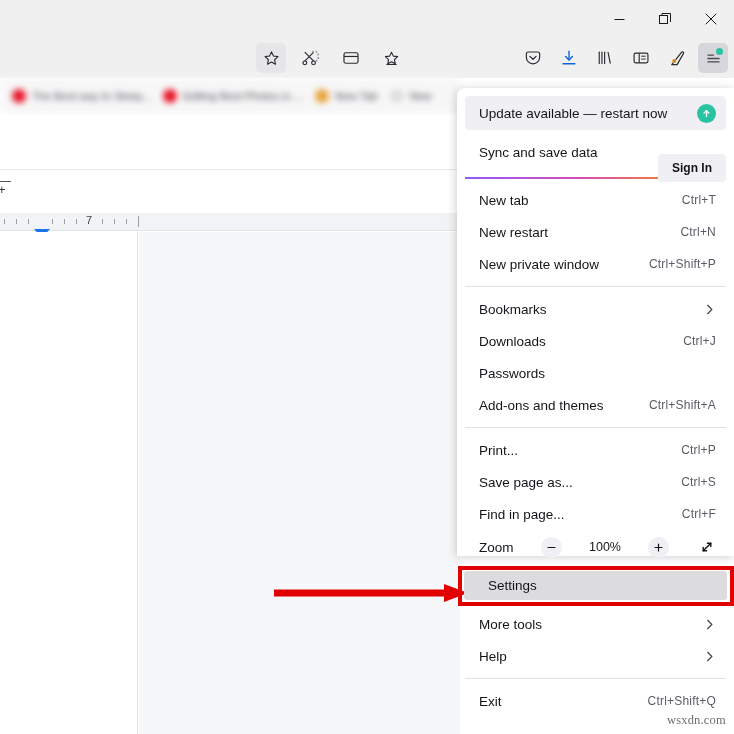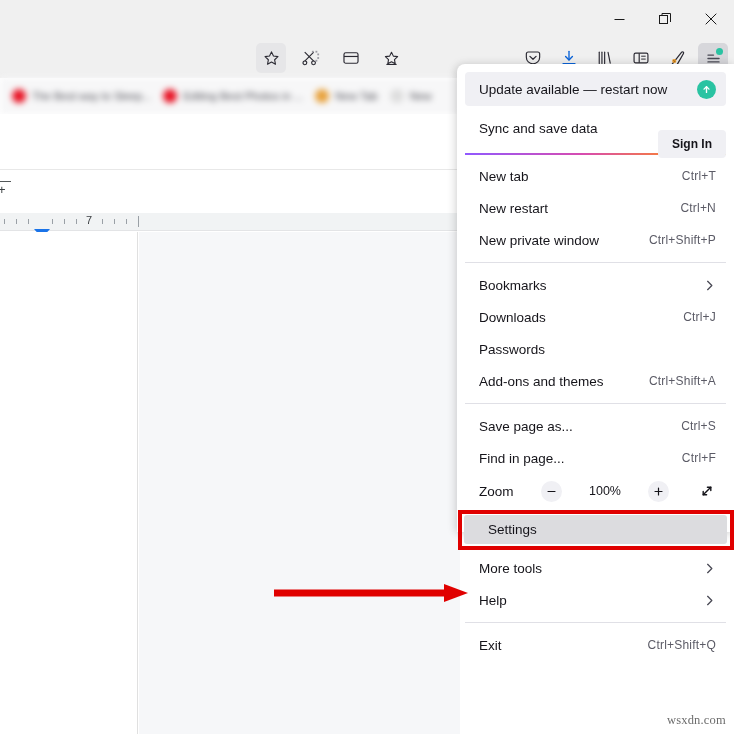--- a/index.html
+++ b/index.html
@@ -67,21 +67,21 @@
   .indentmark {
     position:absolute; left:34px; top:115px; width:0; height:0;
     border-left:8px solid transparent; border-right:8px solid transparent;
     border-top:9px solid #1a73e8;
   }
   .page-left { position:absolute; left:0; top:118px; width:138px; height:502px; background:#ffffff; border-right:1px solid #e0e0e0;}
   .page-right { position:absolute; left:139px; top:118px; width:321px; height:502px; background:#f6f7f9;}
 
   
   .menupanel {
-    position:absolute; left:457px; top:64px; width:277px; height:468px;
+    position:absolute; left:457px; top:88px; width:277px; height:468px;
     background:#ffffff;
     border-top-left-radius:8px;
     box-shadow: -2px 0 10px rgba(0,0,0,0.10), 0 2px 10px rgba(0,0,0,0.10);
   }
   .menu-inner { position:relative; width:277px; padding-top:8px; }
 
   .update-banner {
     display:flex; align-items:center; justify-content:space-between;
     margin:0 8px; height:34px; padding:0 10px 0 14px;
     background:#f0f0f4; border-radius:4px;
@@ -372,20 +372,24 @@
         <span class="label">Passwords</span>
         <span class="accel"></span>
       </div>
       <div class="mitem">
         <span class="label">Add-ons and themes</span>
         <span class="accel">Ctrl+Shift+A</span>
       </div>
 
       <div class="sep"></div>
 
+      <div class="mitem">
+        <span class="label">Print...</span>
+        <span class="accel">Ctrl+P</span>
+      </div>
       <div class="mitem">
         <span class="label">Save page as...</span>
         <span class="accel">Ctrl+S</span>
       </div>
       <div class="mitem">
         <span class="label">Find in page...</span>
         <span class="accel">Ctrl+F</span>
       </div>
 
       <div class="zoomrow">

